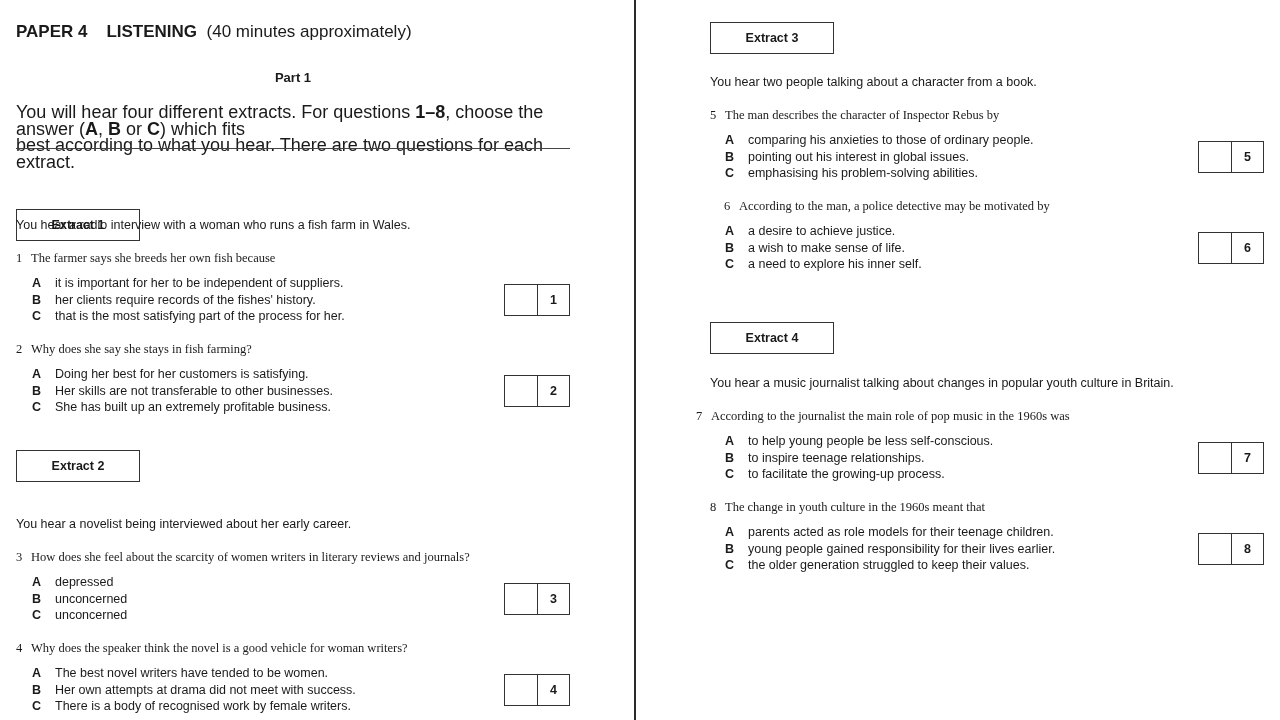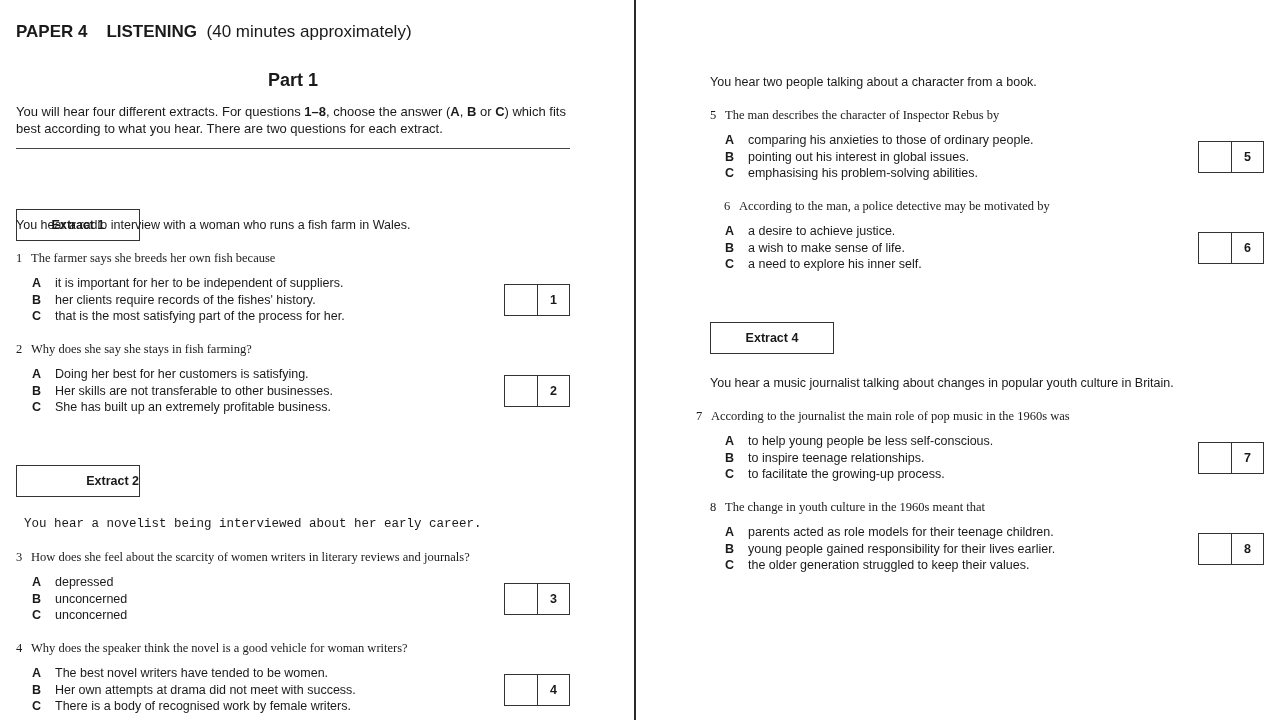--- a/index.html
+++ b/index.html
@@ -4,22 +4,22 @@
 <style>
   html, body { margin:0; padding:0; }
   body { width:1280px; height:720px; background:#ffffff; position:relative; overflow:hidden;
          font-family:"Liberation Sans", sans-serif; color:#1a1a1a; }
   .page { position:absolute; top:0; height:720px; }
   #left { left:0; width:762px; }
   #right { left:636px; width:644px; }
   .divider { position:absolute; left:634px; top:0; width:2px; height:720px; background:#2a2a2a; }
   .title { position:absolute; left:16px; top:22px; font-size:17px; }
   .title b { font-weight:bold; }
-  .part { position:absolute; left:0; width:586px; top:70px; text-align:center; font-weight:bold; font-size:18px; }
-  .intro { position:absolute; left:16px; top:104px; width:560px; font-size:13px; line-height:16.5px; }
+  .part { position:absolute; left:0; width:586px; top:70px; text-align:center; font-weight:bold; font-size:13px; }
+  .intro { position:absolute; left:16px; top:104px; width:560px; font-size:18px; line-height:16.5px; }
   .hr { position:absolute; left:16px; top:148px; width:554px; height:1px; background:#444; }
   .extract-box { position:absolute; width:122px; height:30px; border:1px solid #333;
                  font-weight:bold; font-size:12.5px; text-align:center; line-height:30px; }
   .context { position:absolute; font-size:12.5px; }
   .question { position:absolute; font-size:12.5px;font-family:Liberation Serif, serif; }
   .question .num { font-weight:normal; display:inline-block; width:15px; }
   .options { position:absolute; font-size:12.5px; line-height:16.5px; }
   .opt { display:flex; }
   .opt .letter { font-weight:bold; width:23px; }
   .ansbox { position:absolute; width:64px; height:30px; border:1px solid #333; display:flex; }
@@ -82,22 +82,22 @@
     <div class="opt">
         <span class="letter">C</span>
         <span>She has built up an extremely profitable business.</span>
       </div>
   </div>
   <div class="ansbox" style="left:504px;top:375px;">
     <div class="blank"></div>
     <div class="qn">2</div>
   </div>
 
-  <div class="extract-box" style="left:16px;top:465px;text-align:right;">Extract 2</div>
-  <div class="context" style="left:24px;top:517px;font-family:Liberation Mono, monospace;">You hear a novelist being interviewed about her early career.</div>
+  <div class="extract-box" style="left:16px;top:450px;">Extract 2</div>
+  <div class="context" style="left:16px;top:517px;">You hear a novelist being interviewed about her early career.</div>
 
   <div class="question" style="left:16px;top:550px;">
     <span class="num">3</span><span>How does she feel about the scarcity of women writers in literary reviews and journals?</span>
   </div>
   <div class="options" style="left:32px;top:574px;">
     <div class="opt">
         <span class="letter">A</span>
         <span>depressed</span>
       </div>
     <div class="opt">
@@ -134,20 +134,21 @@
   <div class="ansbox" style="left:504px;top:674px;">
     <div class="blank"></div>
     <div class="qn">4</div>
   </div>
 </div>
 
 <div class="divider"></div>
 
 <div class="page" id="right">
 
+  <div class="extract-box" style="left:74px;top:22px;">Extract 3</div>
   <div class="context" style="left:74px;top:75px;">You hear two people talking about a character from a book.</div>
 
   <div class="question" style="left:74px;top:108px;">
     <span class="num">5</span><span>The man describes the character of Inspector Rebus by</span>
   </div>
   <div class="options" style="left:89px;top:132px;">
     <div class="opt">
         <span class="letter">A</span>
         <span>comparing his anxieties to those of ordinary people.</span>
       </div>

